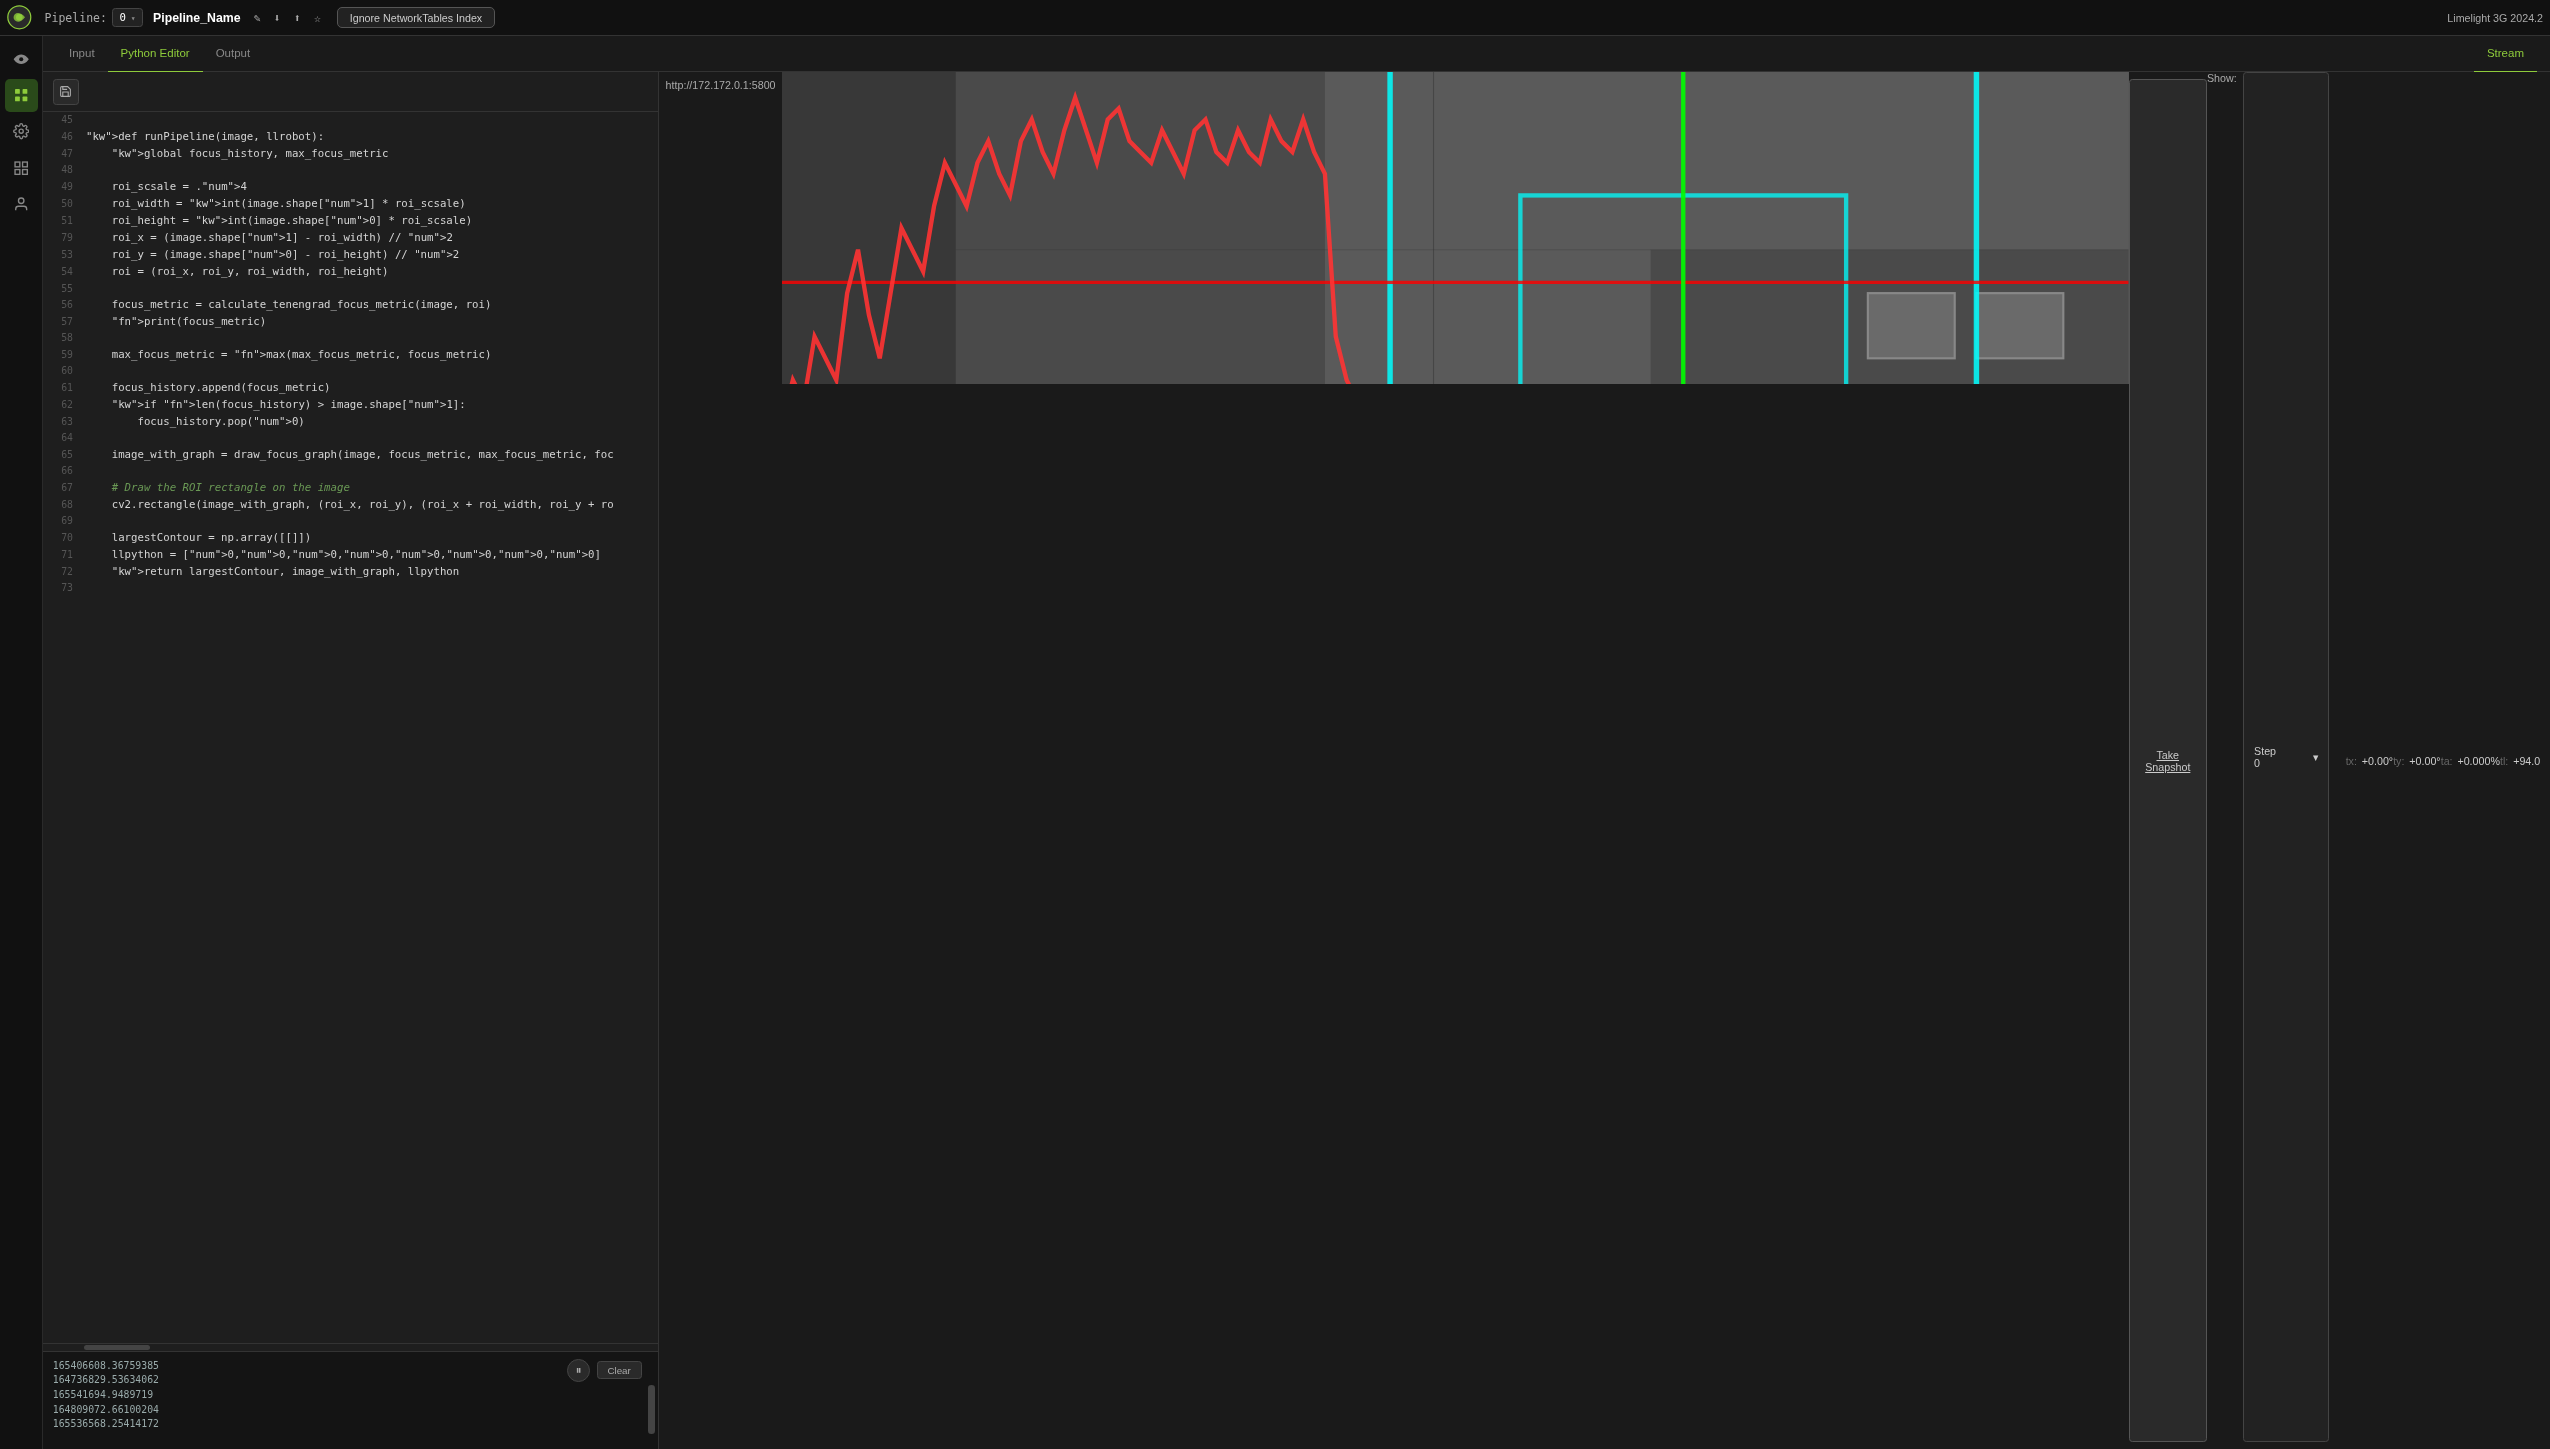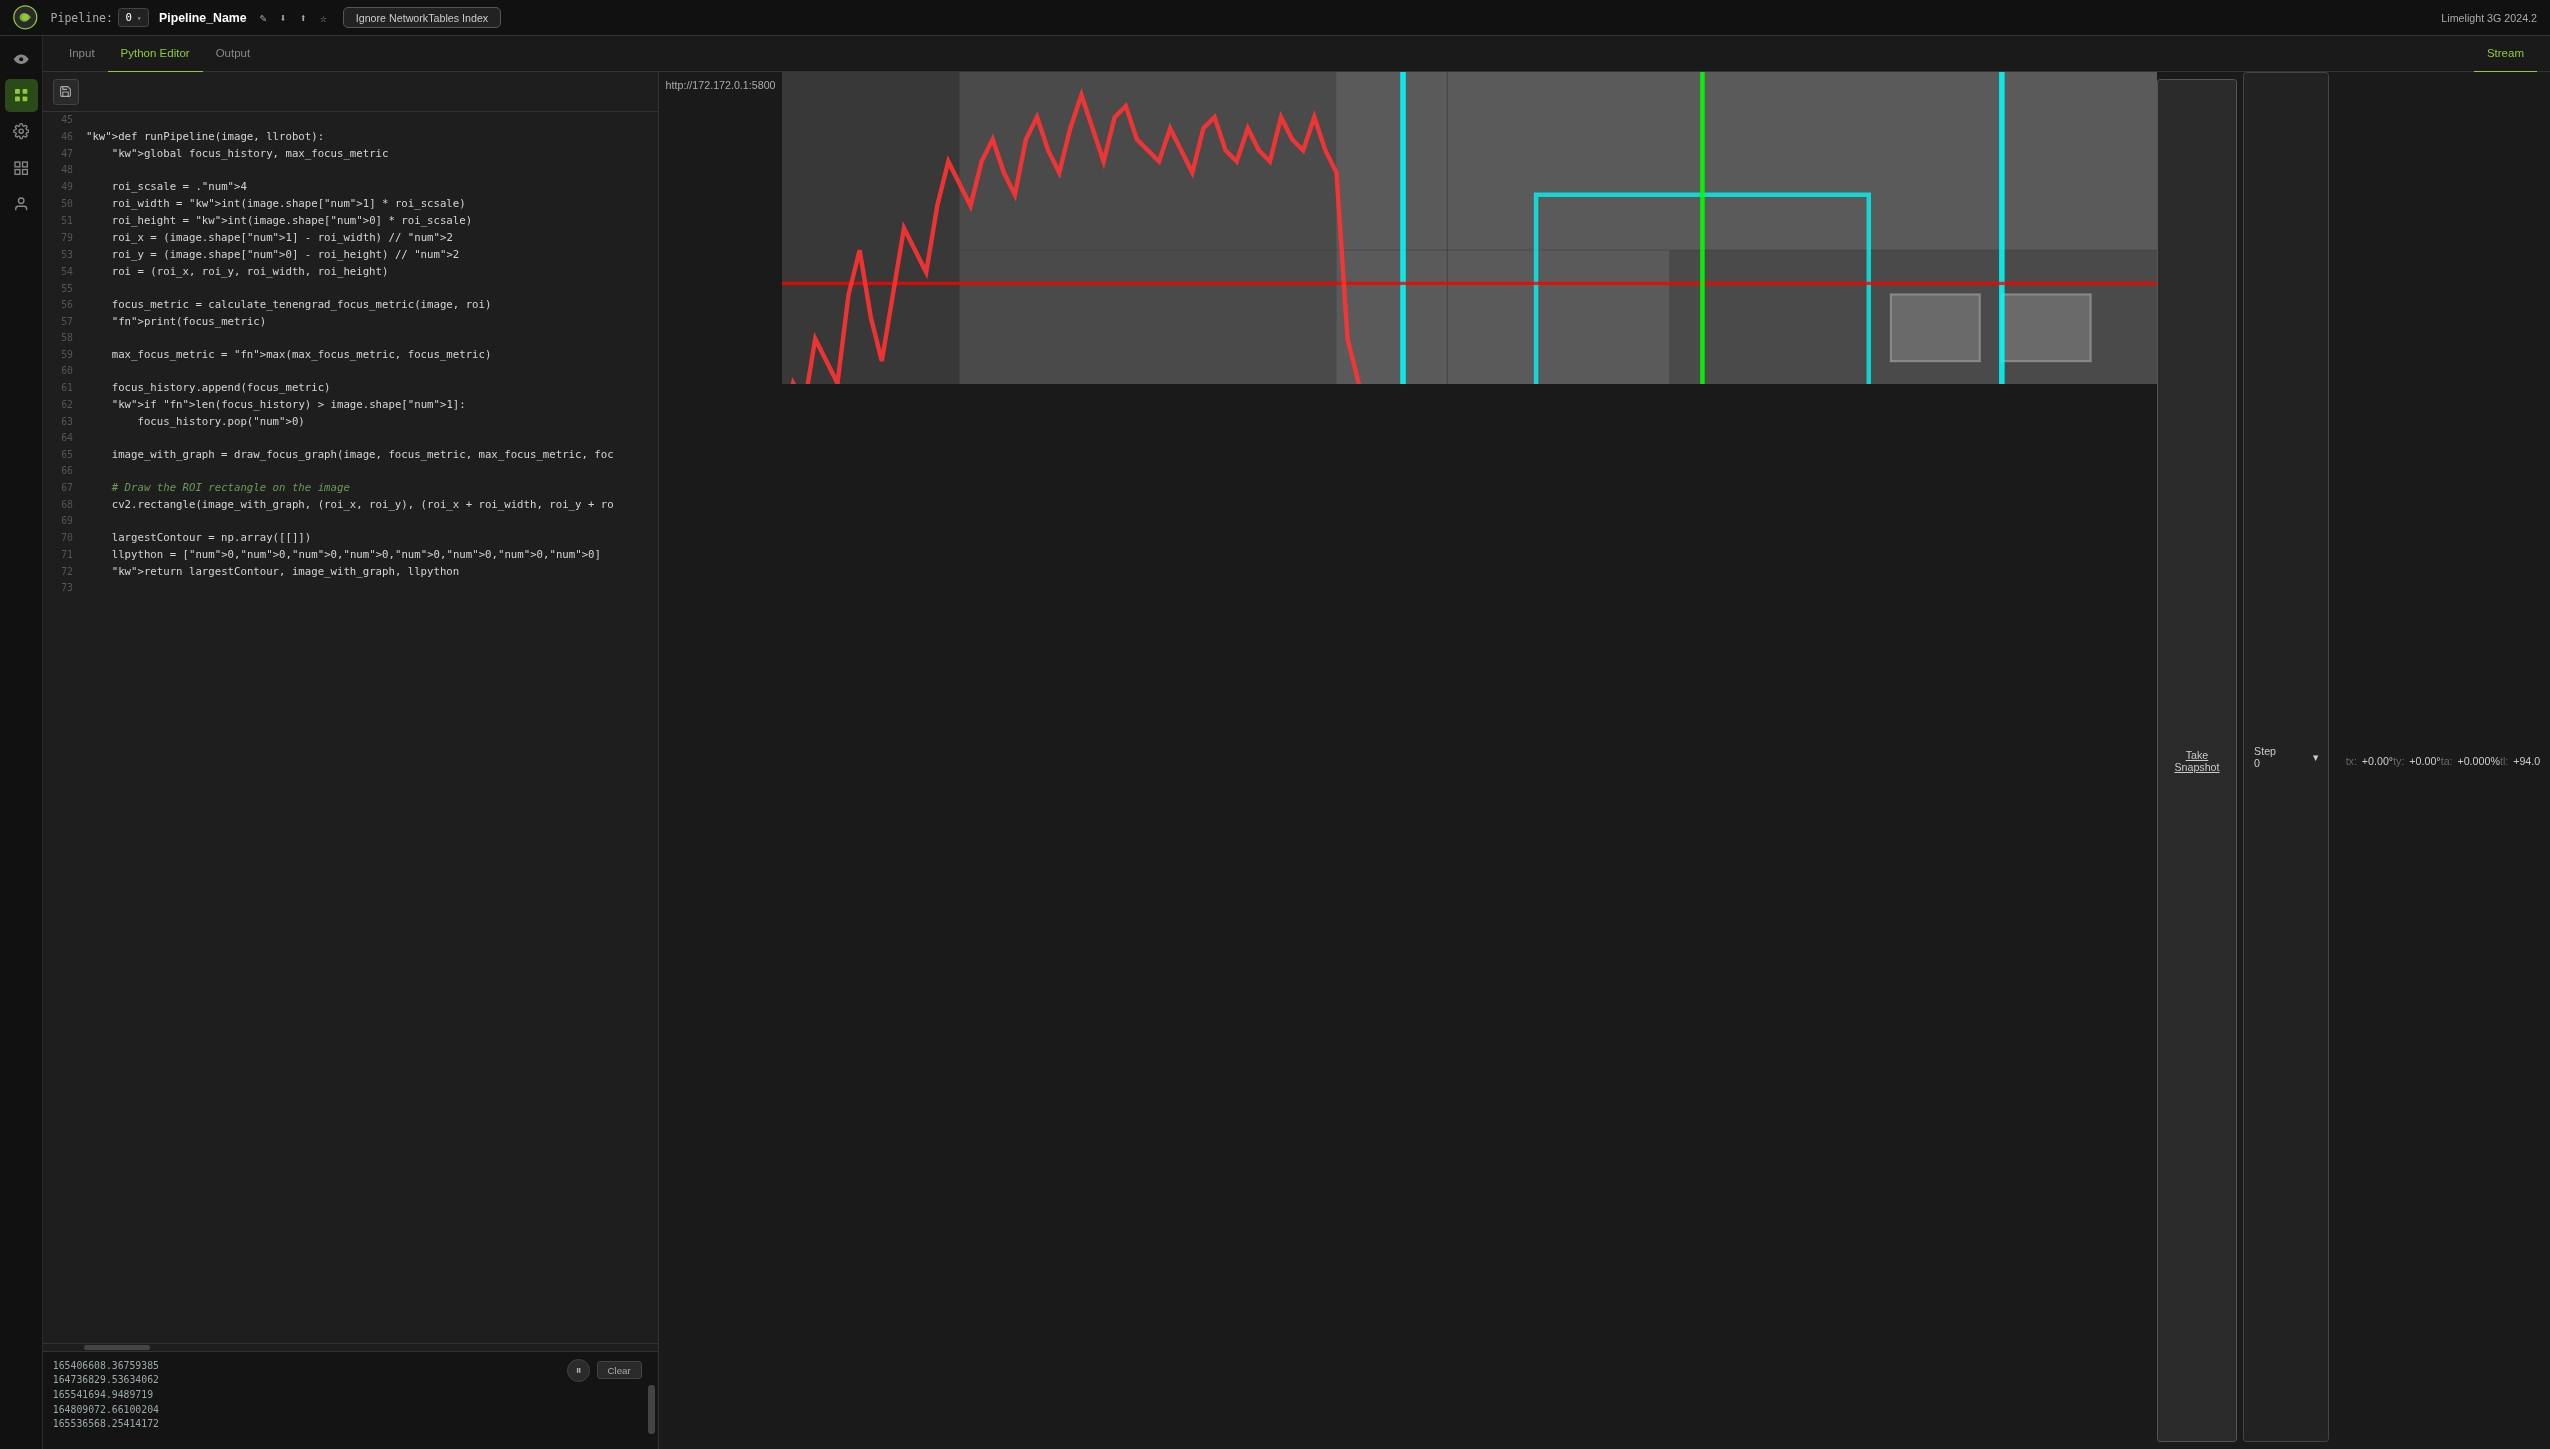--- a/index.html
+++ b/index.html
@@ -13,21 +13,21 @@
       display: flex;
       flex-direction: column;
     }
 
     
     .topbar {
       display: flex;
       align-items: center;
       background: #111;
       border-bottom: 0.8px solid #333;
-      padding: 0 13px;
+      padding: 0 7px;
       height: 36px;
       flex-shrink: 0;
     }
     .topbar-logo {
       width: 24.6px;
       height: 24.6px;
       margin-right: 13px;
       flex-shrink: 0;
     }
     .topbar-logo svg { width: 100%; height: 100%; }
@@ -556,20 +556,21 @@
               235,155 240,140 245,155 250,165 255,240 260,260 265,270 270,280
             " fill="none" stroke="#f33" stroke-width="2" opacity="0.9"></polyline>
 
             <text x="8" y="22" fill="#ffff00" font-size="16" font-weight="bold" font-family="monospace">11.3</text>
             <text x="8" y="38" fill="#ffff00" font-size="11" font-family="monospace">0</text>
           </svg>
         </div>
 
         <button class="snapshot-btn">Take Snapshot</button>
 
+        <div class="show-label">Show:</div>
 
         <div class="step-dropdown">
           <span>Step 0</span>
           <span>▾</span>
         </div>
 
         <div class="metrics-row">
           <div class="metric">
             <span class="metric-label">tx:</span>
             <span class="metric-value">+0.00°</span>

